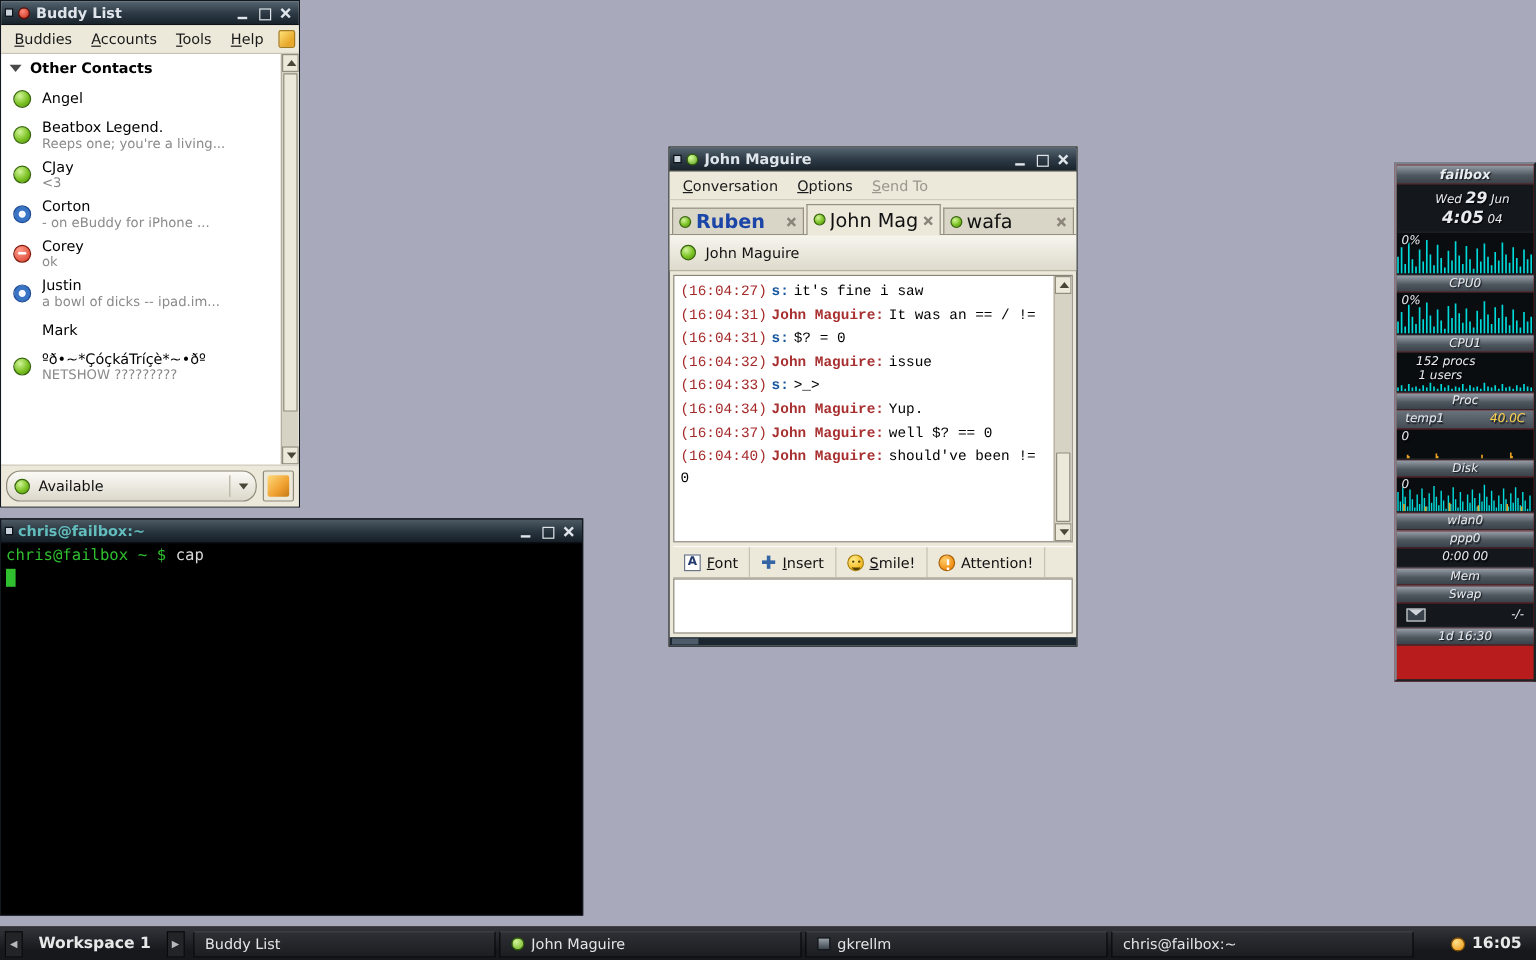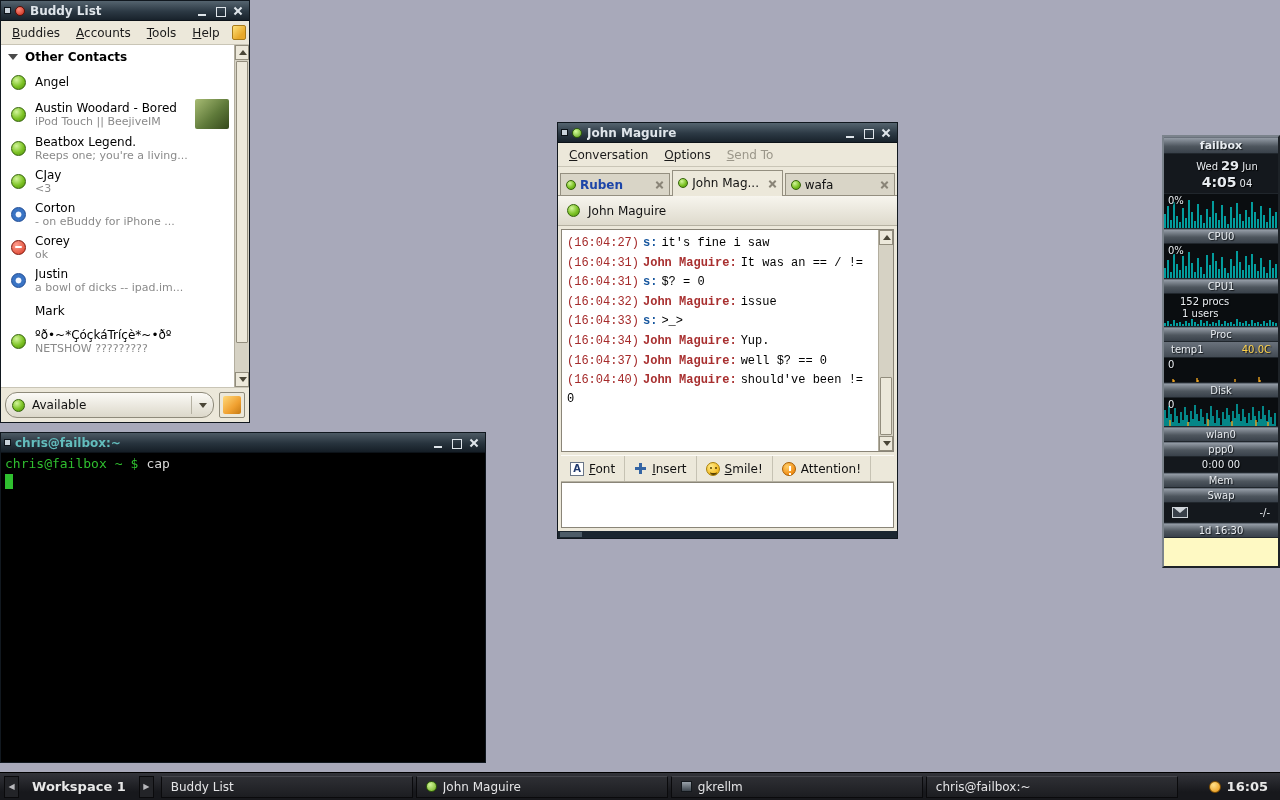--- a/index.html
+++ b/index.html
@@ -78,21 +78,21 @@
   .cursor { display:block; width:8px; height:15px; background:#2fbf2f; margin-top:3px; }
 
   
   #conv-window { left:557px; top:122px; width:341px; height:417px; }
   .tabbar { flex:0 0 28px; display:flex; align-items:flex-end; gap:2px; padding:3px 2px 0; background:#ece8da; border-bottom:1px solid #948f80; }
   .tab { flex:1; max-width:112px; display:flex; align-items:center; gap:4px; padding:3px 5px; height:22px;
          border:1px solid #948f80; border-bottom:none; background:#d9d5c7; }
   .tab.active { background:#ece8da; height:25px; position:relative;justify-content:center; }
   .tab.active::after { content:""; position:absolute; left:0; right:0; bottom:-1px; height:1px; background:#ece8da; }
   .tab-dot { width:10px; height:10px; flex:0 0 10px; margin:0; }
-  .tab-label { flex:1; font-size:12px; color:#111; white-space:nowrap; overflow:hidden; }
+  .tab-label { flex:1; font-size:16px; color:#111; white-space:nowrap; overflow:hidden; }
   .tab.unread .tab-label { color:#1c45a8; font-weight:bold; }
   .tab-close { width:9px; height:9px; position:relative; flex:0 0 9px; }
   .tab-close::before,.tab-close::after { content:""; position:absolute; left:0; top:4px; width:9px; height:2px; background:#8a8578; }
   .tab-close::before { transform:rotate(45deg); } .tab-close::after { transform:rotate(-45deg); }
   .infopane { flex:0 0 30px; display:flex; align-items:center; gap:8px; padding:0 9px;
               background:linear-gradient(#f7f5ee,#dedacc); border-bottom:1px solid #b5b1a2; }
   .info-dot { width:13px; height:13px; flex:0 0 13px; margin:0; }
   .info-name { font-size:12px; color:#111; }
   .chat-wrap { flex:1; margin:3px; border:1px solid #8a8578; background:#fff; position:relative; overflow:hidden; }
   .chat-log { position:absolute; inset:0 15px 0 0; padding:3px 5px; overflow:hidden; }
@@ -115,23 +115,23 @@
   .icon-smile::after { content:""; position:absolute; left:3px; top:6px; width:7px; height:4px; border-bottom:2px solid #5a4300; border-radius:50%; }
   .icon-attention { width:14px; height:14px; border-radius:50%; position:relative; flex:0 0 14px;
                     background:radial-gradient(circle at 35% 30%,#ffcf6a,#f08a10 75%); border:1px solid #a85f04; }
   .icon-attention::before { content:""; position:absolute; left:6px; top:3px; width:2px; height:5px; background:#fff; }
   .icon-attention::after { content:""; position:absolute; left:6px; top:10px; width:2px; height:2px; background:#fff; }
   .conv-input { flex:0 0 46px; margin:0 3px 3px; border:1px solid #8a8578; background:#fff; }
   .conv-bottom { flex:0 0 7px; background:#1b2630; position:relative; }
   .conv-bottom::before { content:""; position:absolute; left:2px; top:1px; width:22px; height:5px; background:#4d5c68; }
 
   
-  #gkrellm { position:absolute; left:1162px; top:135px; width:118px; height:433px; background:#fef9c3;
+  #gkrellm { position:absolute; left:1162px; top:135px; width:118px; height:433px; background:#b91c1c;
              border:2px solid; border-color:#7b838c #1d2227 #1d2227 #7b838c; display:flex; flex-direction:column;
-             font-size:10px; color:#e8ecf0; }
+             font-size:10px; color:#e8ecf0;font-style:italic; }
   .gk-strip { flex:0 0 15px; display:flex; align-items:center; justify-content:center; white-space:nowrap;
               background:linear-gradient(#949ca6,#4e565e 55%,#39414a); border-top:1px solid #6a727c;
               border-bottom:1px solid #20262c; text-shadow:1px 1px 1px #14181c; }
   .gk-host { flex-basis:17px; font-weight:bold; font-size:11px; }
   .gk-clock { flex:0 0 40px; background:#14181d; display:flex; flex-direction:column; align-items:center; justify-content:center;
               gap:1px; border-bottom:1px solid #20262c; text-shadow:1px 1px 1px #000;padding-left:12px; }
   .gk-date { font-size:10px; } .gk-date b { font-size:13px; margin:0 3px; }
   .gk-time { font-size:14px; font-weight:bold; } .gk-time .gk-sec { font-size:10px; font-weight:normal; margin-left:3px; }
   .gk-chart { position:relative; background:#0a0d10; border-bottom:1px solid #20262c; }
   .gk-chart svg { display:block; }
@@ -200,28 +200,20 @@
         <div>
   <div class="buddy-row">
     <span class="dot green"></span>
     <span class="buddy-texts">
       <span class="buddy-name">Angel</span>
 
     </span>
 
   </div>
 
-  <div class="buddy-row">
-    <span class="dot green"></span>
-    <span class="buddy-texts">
-      <span class="buddy-name">Austin Woodard - Bored</span>
-      <span class="buddy-status">iPod Touch || BeejiveIM</span>
-    </span>
-    <span class="buddy-avatar"></span>
-  </div>
 
   <div class="buddy-row">
     <span class="dot green"></span>
     <span class="buddy-texts">
       <span class="buddy-name">Beatbox Legend.</span>
       <span class="buddy-status">Reeps one; you're a living...</span>
     </span>
 
   </div>
 

